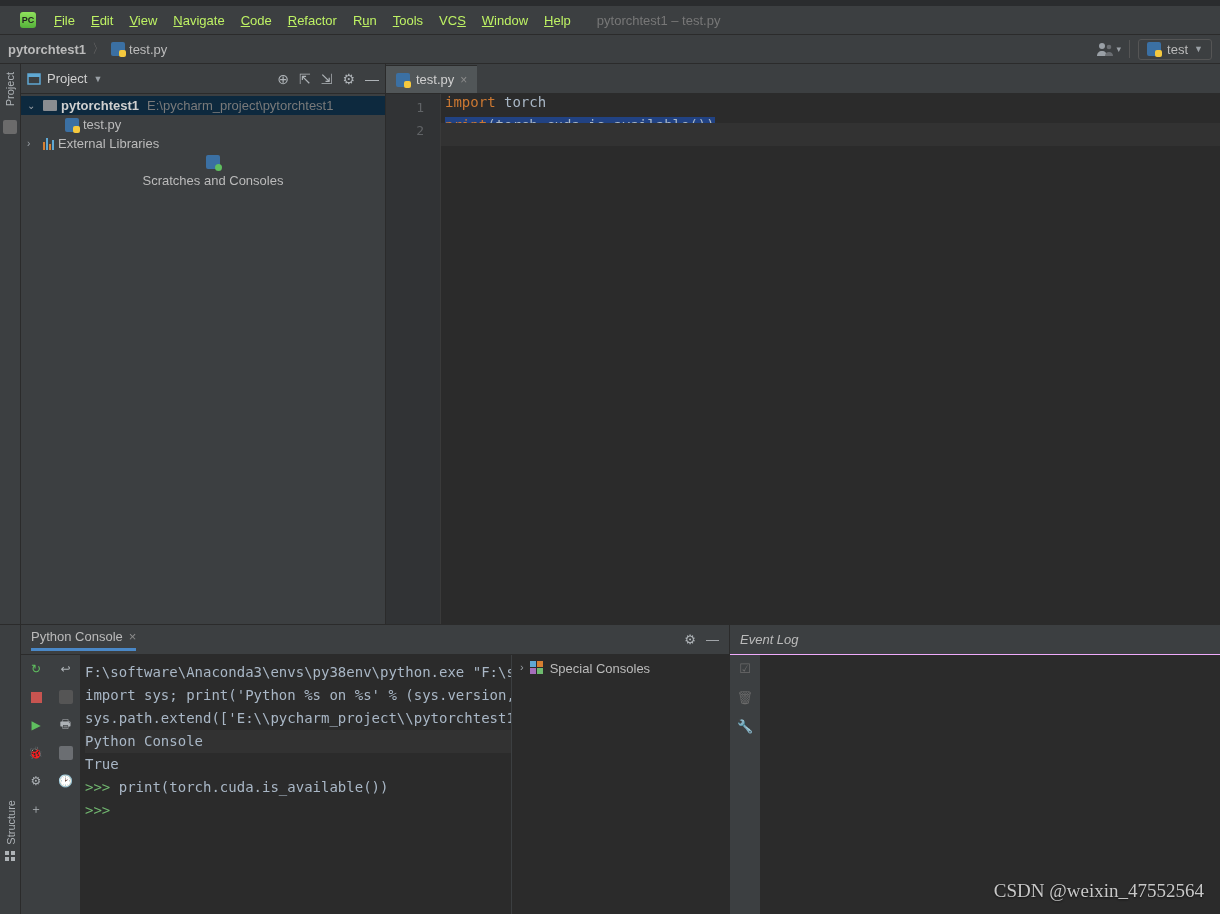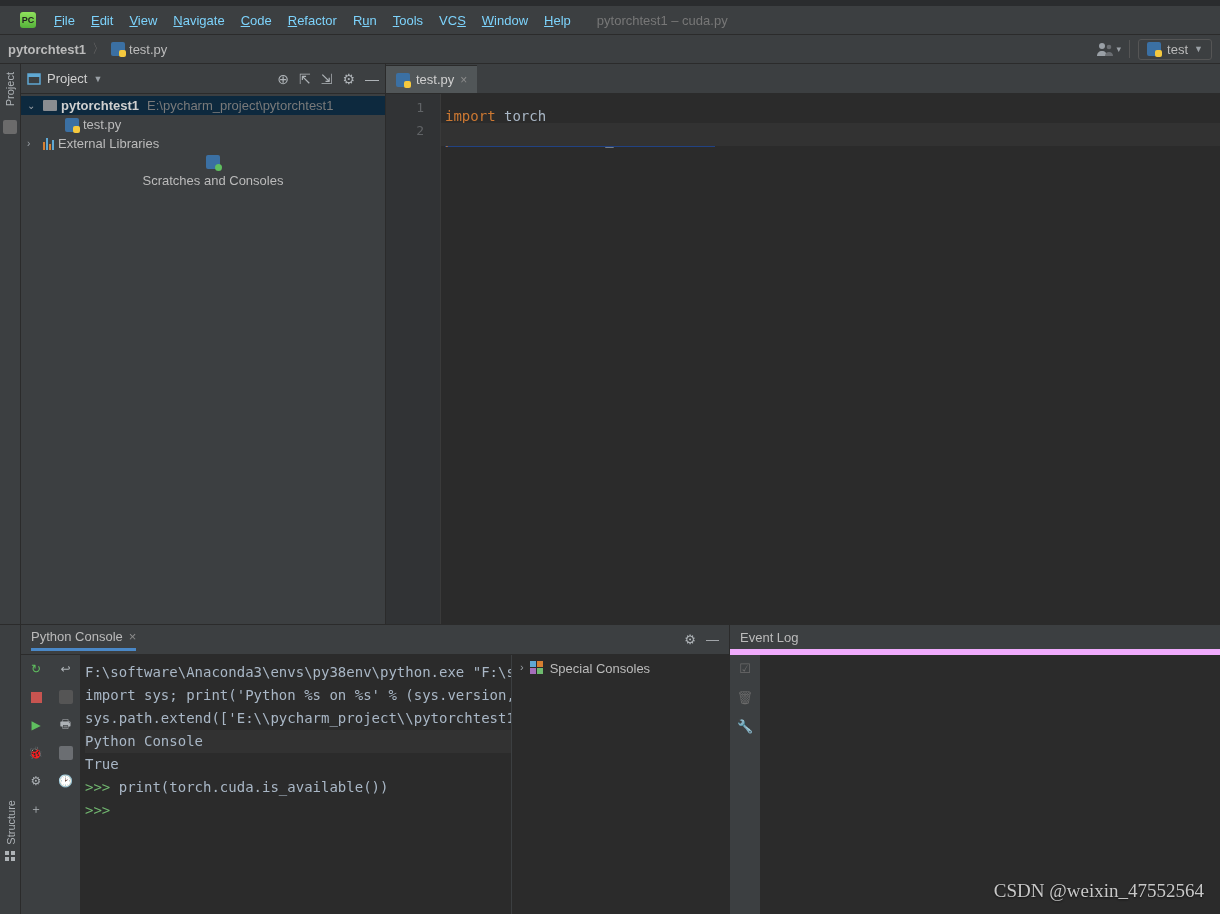--- a/index.html
+++ b/index.html
@@ -21,21 +21,21 @@
   background: #3c3f41;
 }
 .app-icon {
   width: 16px; height: 16px; margin-right: 10px;
   background: linear-gradient(#8fe25c,#55b23a);
   border-radius: 3px;
   display:flex;align-items:center;justify-content:center;
   font-size:9px;color:#222;font-weight:bold;
 }
 .menu-item {
-  padding: 4px 8px; cursor: default; color:#7dd3fc;
+  padding: 4px 8px; cursor: default; color:#bef264;
 }
 .menu-item u { text-decoration: underline; }
 .window-title { margin-left: 18px; color:#777; }
 
 .navbar {
   display:flex; align-items:center; justify-content:space-between;
   height: 30px; padding: 0 8px;
   background:#3c3f41; border-top:1px solid #2b2b2b; border-bottom:1px solid #2b2b2b;
 }
 .breadcrumb { display:flex; align-items:center; gap:6px; }
@@ -104,21 +104,21 @@
 .ed-tab .close { color:#8c8c8c; font-size:12px;}
 .gutter-and-code { flex:1; display:flex; background:#2b2b2b; position:relative;}
 .gutter {
   width:55px; background:#313335; color:#606366;
   font-family: "Consolas", monospace; font-size:13px;
   padding-top:6px; text-align:right; padding-right:16px;
   border-right:1px solid #3a3a3a;
 }
 .gutter div { height:23px; }
 .code {
-  flex:1; font-family:"Consolas",monospace; font-size:14px; padding:14px 4px;
+  flex:1; font-family:"Consolas",monospace; font-size:14px; padding:0 4px;
 }
 .code-line { height:23px; white-space:pre; }
 .kw { color:#cc7832; }
 .fn { color:#cc7832; }
 .txt { color:#a9b7c6; }
 .sel-code { background:#214283; }
 .hl-line { position:absolute; left:55px; right:0; top:29px; height:23px; background:#323232; }
 
 .bottom-wrap { display:flex; height:290px; border-top:1px solid #2b2b2b;}
 .bottom-left-rail {
@@ -155,21 +155,21 @@
 .prompt { color:#72b770; }
 .cons-hl { background:#323232; }
 .vars-pane { width:218px; background:#2b2b2b; border-left:1px solid #3c3f41; padding:6px 8px; display:flex; align-items:flex-start; gap:6px;}
 .vars-exp { color:#9aa0a6; font-size:11px;}
 .vars-ico { width:14px;height:14px; display:grid; grid-template-columns:6px 6px; grid-template-rows:6px 6px; gap:1px;}
 .vars-ico span:nth-child(1){background:#5fa8d3;}
 .vars-ico span:nth-child(2){background:#d67f31;}
 .vars-ico span:nth-child(3){background:#a56fbb;}
 .vars-ico span:nth-child(4){background:#6fbb6f;}
 .event-panel { flex:1; display:flex; flex-direction:column; border-left:1px solid #2b2b2b;}
-.ep-header { height:30px; display:flex; align-items:center; padding:0 10px; border-bottom:6px solid #f0abfc;}
+.ep-header { height:30px; display:flex; align-items:center; padding:0 10px; border-bottom:1px solid #f0abfc;font-style:italic;}
 .ep-body { flex:1; display:flex; }
 .ep-rails { width:30px; display:flex; flex-direction:column; align-items:center; padding-top:6px; gap:14px; color:#6b6b6b;}
 .ep-content { flex:1; background:#2b2b2b; }
 
 .struct-rail {
   position:absolute; left:0; top:800px; width:21px; height:114px;
   display:flex; flex-direction:column; align-items:center; justify-content:flex-start; gap:6px;
 }
 .struct-rail .vlabel { padding:0; }
 .watermark {
@@ -190,21 +190,21 @@
   <div class="menu-item"><u>E</u>dit</div>
   <div class="menu-item"><u>V</u>iew</div>
   <div class="menu-item"><u>N</u>avigate</div>
   <div class="menu-item"><u>C</u>ode</div>
   <div class="menu-item"><u>R</u>efactor</div>
   <div class="menu-item">R<u>u</u>n</div>
   <div class="menu-item"><u>T</u>ools</div>
   <div class="menu-item">VC<u>S</u></div>
   <div class="menu-item"><u>W</u>indow</div>
   <div class="menu-item"><u>H</u>elp</div>
-  <div class="window-title">pytorchtest1 – cuda.py</div>
+  <div class="window-title">pytorchtest1 – test.py</div>
 </div>
 
 <div class="navbar">
   <div class="breadcrumb">
     <span class="bc-item">pytorchtest1</span>
     <span class="bc-sep">〉</span>
     <span class="bc-file">
       <span class="py-icon"></span>
       <span>test.py</span>
     </span>

